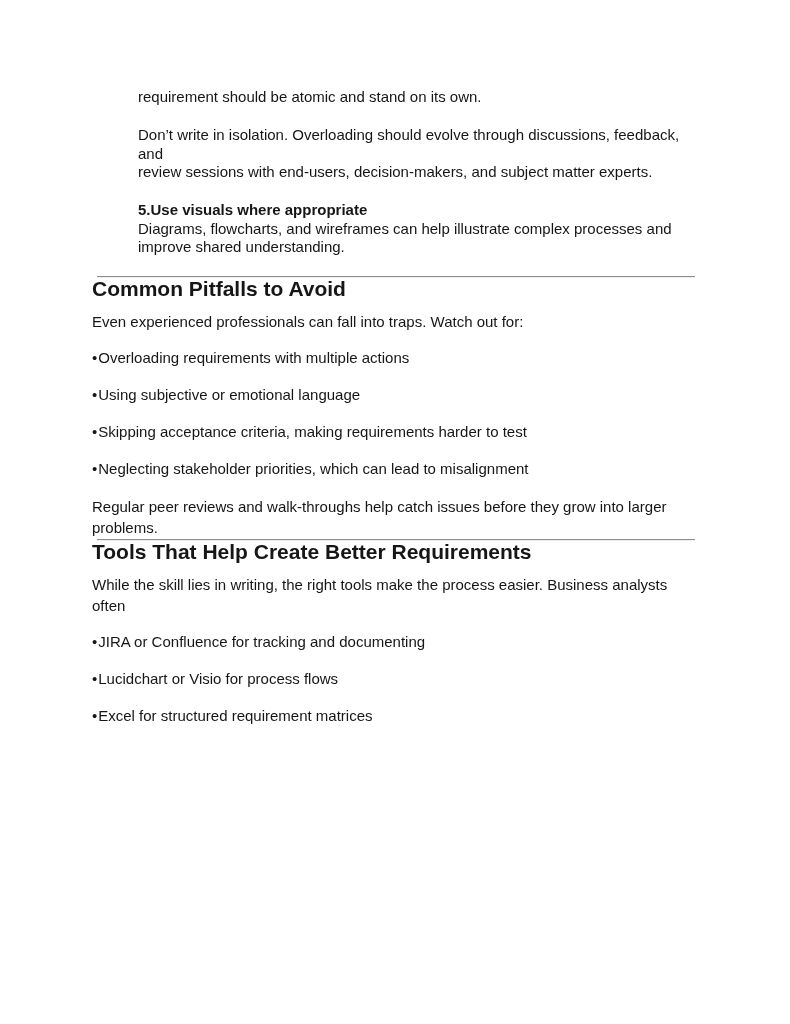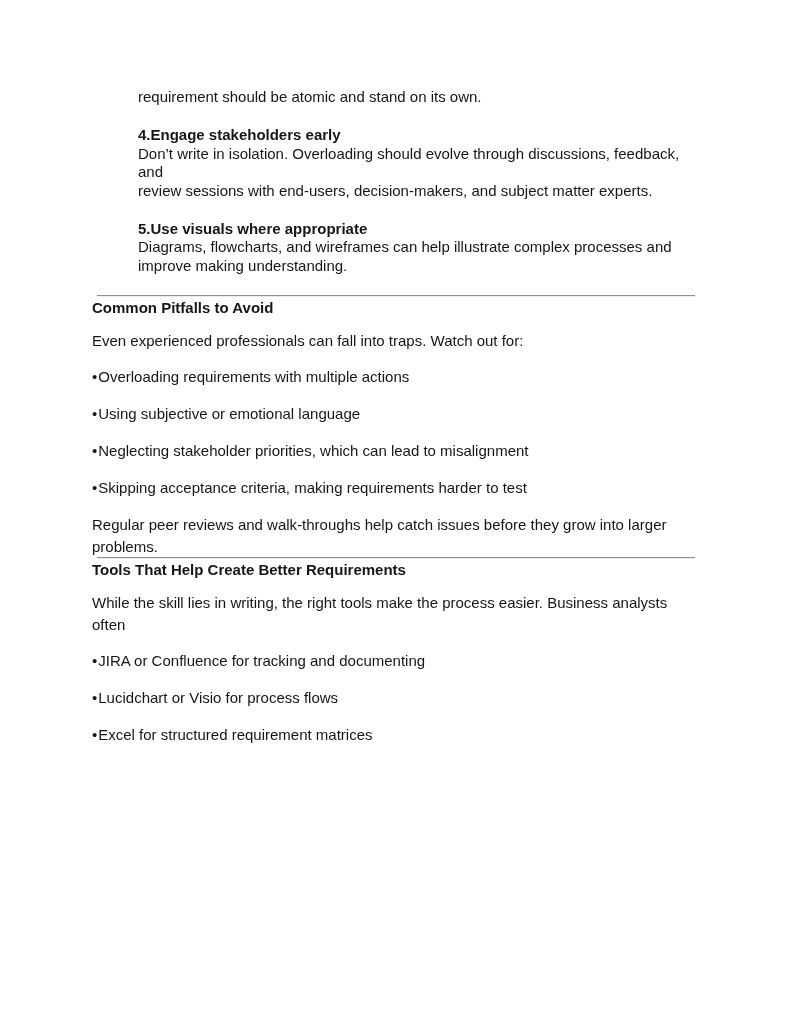--- a/index.html
+++ b/index.html
@@ -47,21 +47,21 @@
     border: none;
     height: 0;
     border-top: 1px solid #8f8f8f;
     border-bottom: 1px solid #ececec;
     margin: 0 0 0 5px;
   }
   .rule-1 { margin-top: 50px; margin-bottom: 16px; }
   .rule-2 { margin-top: 29px; margin-bottom: 17px; }
 
   .section-heading {
-    font-size: 15px;
+    font-size: 21px;
     font-weight: bold;
     line-height: 21.5px;
     margin: 0 0 11.5px 0;
   }
   .intro {
     line-height: 21.5px;
     margin: 0 0 14.5px 0;
   }
   .bullet {
     line-height: 21.5px;
@@ -78,51 +78,50 @@
 </head>
 <body>
 
 <div class="page">
   <div class="content">
 
     <div class="indented">
       <p class="frag">requirement should be atomic and stand on its own.</p>
 
       <div class="tip">
-        <strong class="tip-heading">4.Engage stakeholders early</strong>
         <span class="line">Don’t write in isolation. Overloading should evolve through discussions, feedback, and</span>
         <span class="line">review sessions with end-users, decision-makers, and subject matter experts.</span>
       </div>
 
       <div class="tip">
         <strong class="tip-heading">5.Use visuals where appropriate</strong>
         <span class="line">Diagrams, flowcharts, and wireframes can help illustrate complex processes and</span>
-        <span class="line">improve making understanding.</span>
+        <span class="line">improve shared understanding.</span>
       </div>
     </div>
 
     <hr class="rule rule-1">
 
     <h2 class="section-heading">Common Pitfalls to Avoid</h2>
 
     <p class="intro">
       <span class="line">Even experienced professionals can fall into traps. Watch out for:</span>
     </p>
 
     <p class="bullet">
       <span class="marker">•</span><span>Overloading requirements with multiple actions</span>
     </p>
     <p class="bullet">
       <span class="marker">•</span><span>Using subjective or emotional language</span>
     </p>
     <p class="bullet">
-      <span class="marker">•</span><span>Neglecting stakeholder priorities, which can lead to misalignment</span>
+      <span class="marker">•</span><span>Skipping acceptance criteria, making requirements harder to test</span>
     </p>
     <p class="bullet">
-      <span class="marker">•</span><span>Skipping acceptance criteria, making requirements harder to test</span>
+      <span class="marker">•</span><span>Neglecting stakeholder priorities, which can lead to misalignment</span>
     </p>
 
     <p class="outro">
       <span class="line">Regular peer reviews and walk-throughs help catch issues before they grow into larger</span>
       <span class="line">problems.</span>
     </p>
 
     <hr class="rule rule-2">
 
     <h2 class="section-heading">Tools That Help Create Better Requirements</h2>

